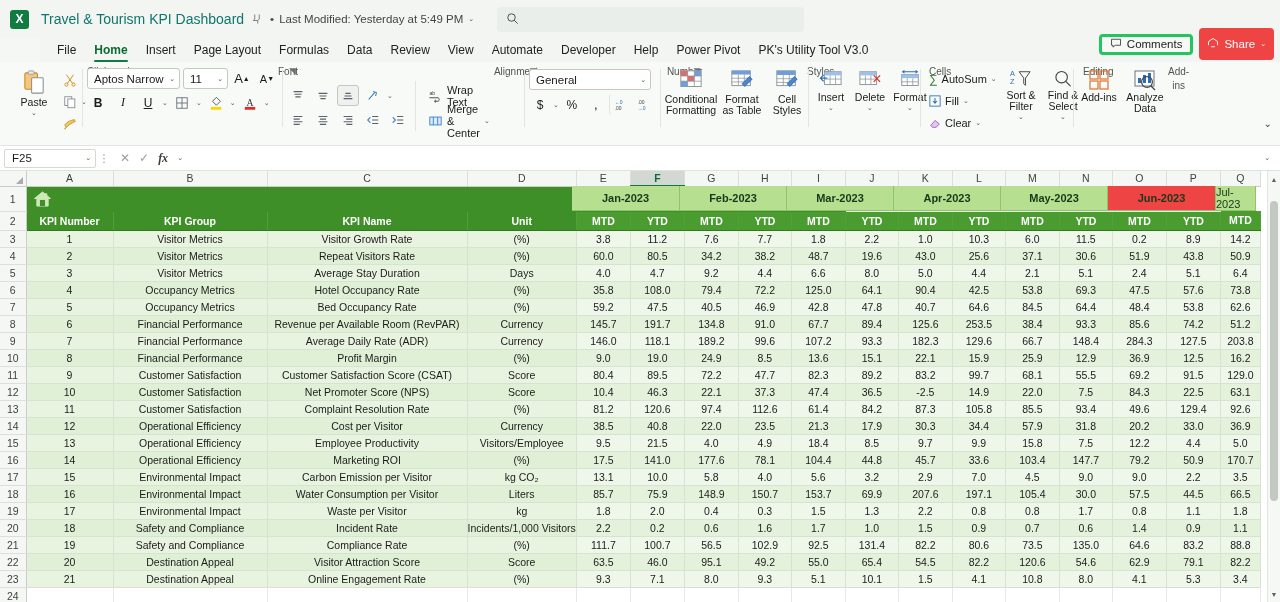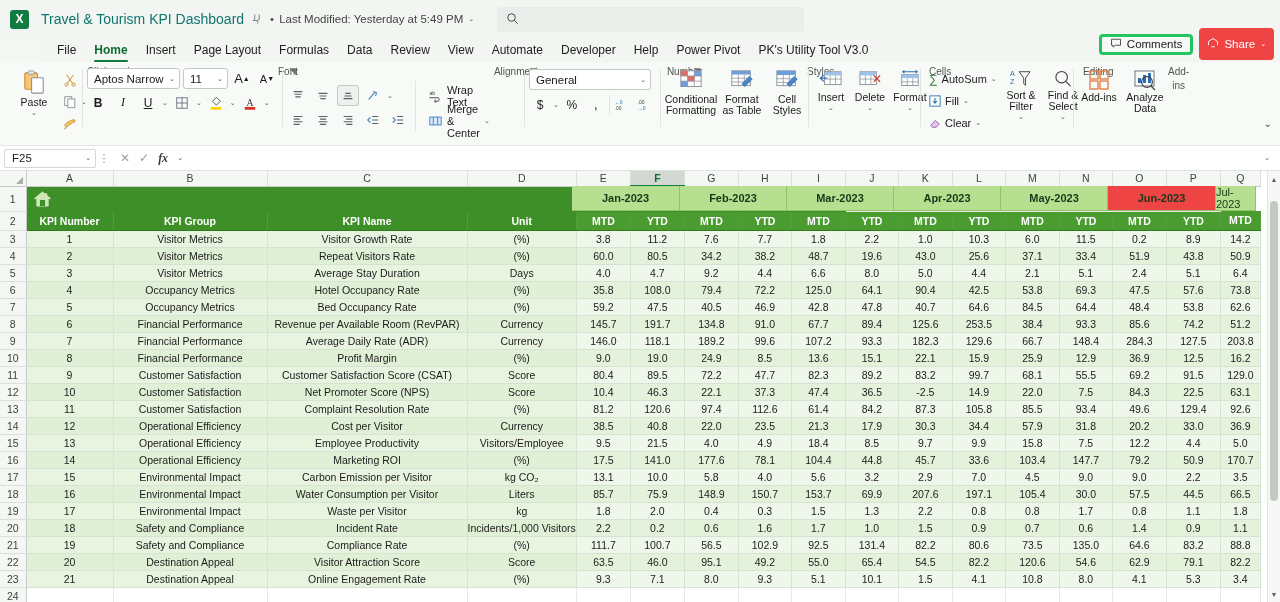--- a/index.html
+++ b/index.html
@@ -839,21 +839,21 @@
           <td class="cell alt">(%)</td>
           <td class="cell num alt">60.0</td>
           <td class="cell num alt">80.5</td>
           <td class="cell num alt">34.2</td>
           <td class="cell num alt">38.2</td>
           <td class="cell num alt">48.7</td>
           <td class="cell num alt">19.6</td>
           <td class="cell num alt">43.0</td>
           <td class="cell num alt">25.6</td>
           <td class="cell num alt">37.1</td>
-          <td class="cell num alt">33.4</td>
+          <td class="cell num alt">30.6</td>
           <td class="cell num alt">51.9</td>
           <td class="cell num alt">43.8</td>
           <td class="cell num alt">50.9</td>
         </tr>
         <tr>
           <td class="rowhead">5</td>
           <td class="cell">3</td>
           <td class="cell">Visitor Metrics</td>
           <td class="cell">Average Stay Duration</td>
           <td class="cell">Days</td>

